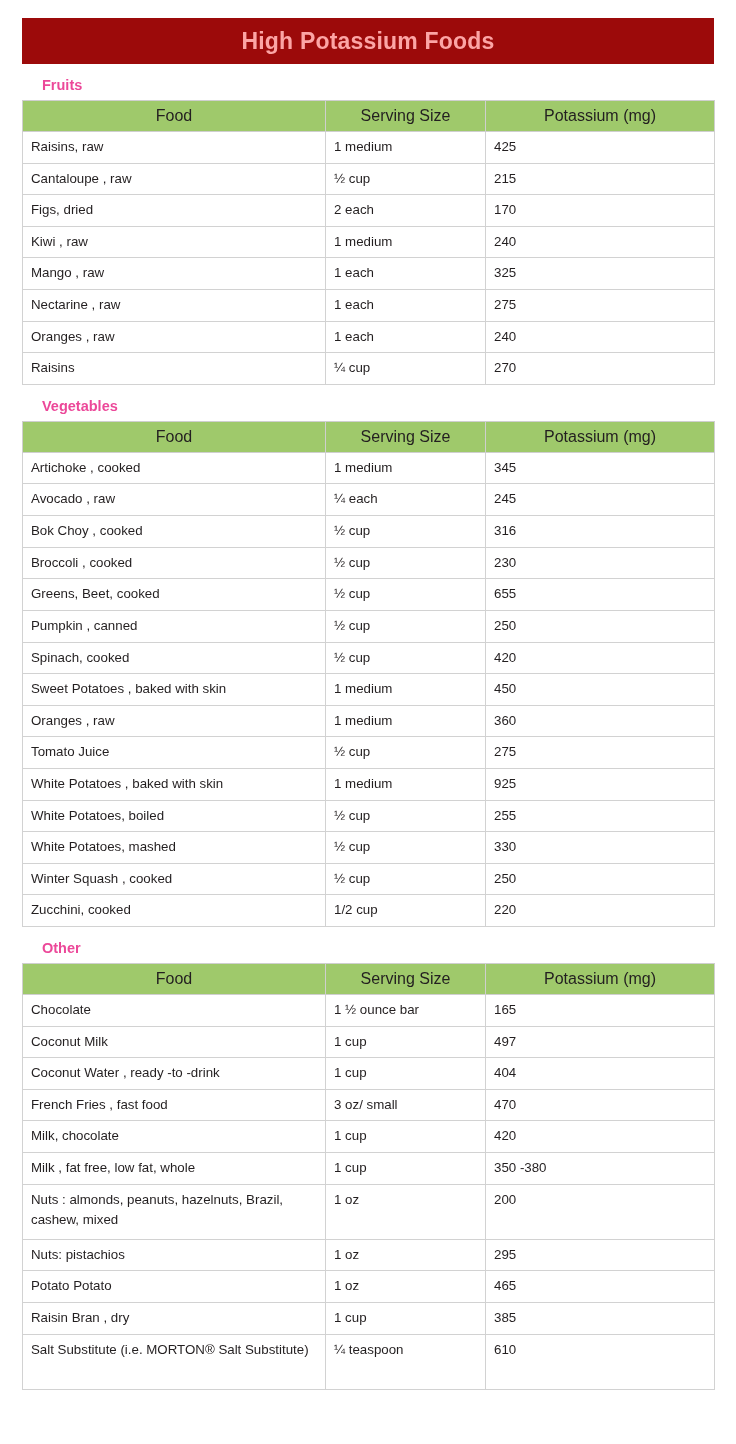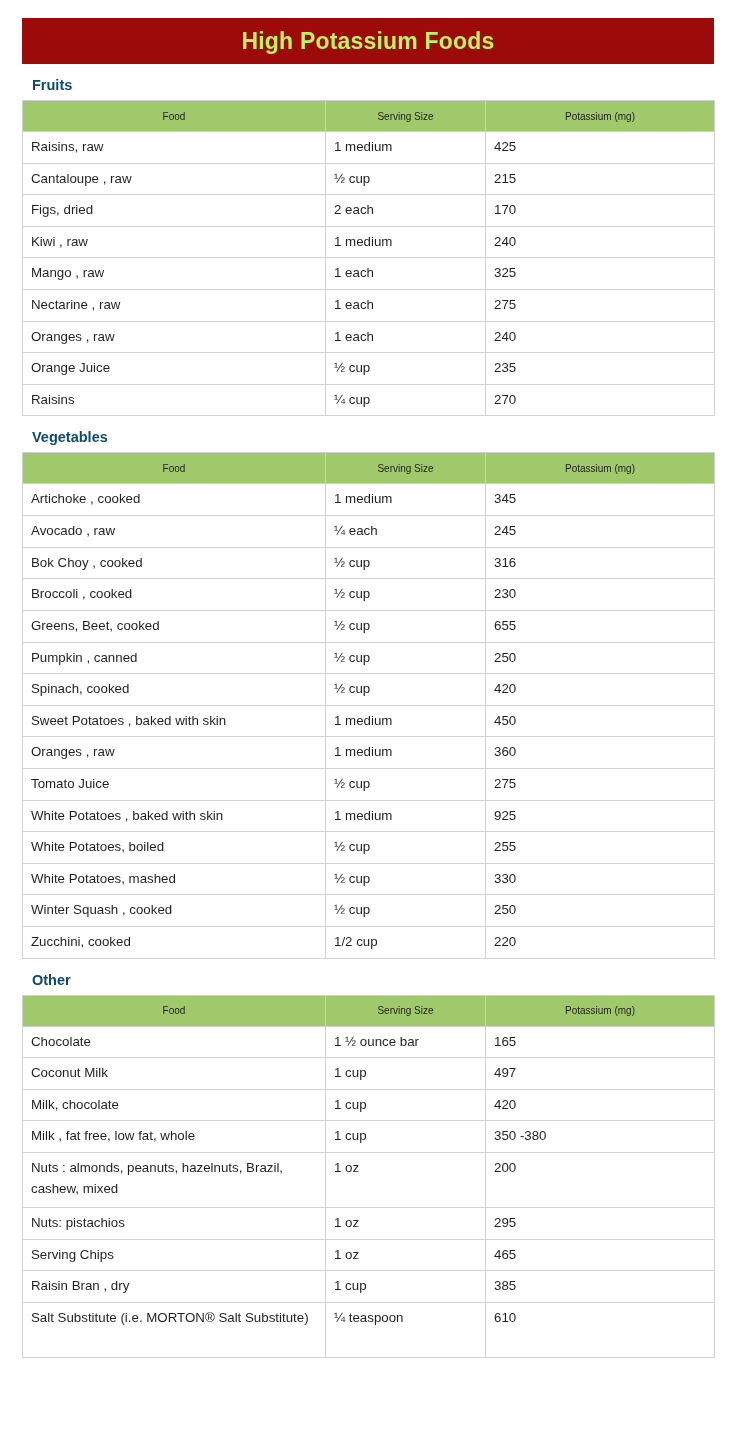--- a/index.html
+++ b/index.html
@@ -23,47 +23,47 @@
   }
   .title-bar {
     margin: 18px 0 0 0;
     background: #9c0a0a;
     height: 46px;
     display: flex;
     align-items: center;
     justify-content: center;
   }
   .title-bar .title-text {
-    color: #bef264;
+    color: #fca5a5;
     font-size: 23px;
     font-weight: bold;
     letter-spacing: 0.2px;
   }
   .section-heading {
     font-size: 14.5px;
     font-weight: bold;
-    color: #0c4a6e;
-    margin: 13px 0 7px 10px;
+    color: #ec4899;
+    margin: 13px 0 7px 20px;
   }
   table.foods {
     width: 692px;
     border-collapse: collapse;
     table-layout: fixed;
     font-size: 13.3px;
   }
   table.foods col.c-food { width: 303px; }
   table.foods col.c-serv { width: 160px; }
   table.foods col.c-pot  { width: 229px; }
 
   table.foods th {
     background: #9fc96b;
     border: 1px solid #cfcfcf;
     color: #231f20;
     font-weight: normal;
-    font-size: 10px;
+    font-size: 16px;
     text-align: center;
     height: 26px;
     padding: 2px 12px;
     margin-left: 16px;
   }
   table.foods td {
     border: 1px solid #d2d2d2;
     padding: 5px 8px 5px 8px;
     height: 19px;
     vertical-align: top;
@@ -126,25 +126,20 @@
           </tr>
           <tr>
             <td>Nectarine  , raw</td>
             <td>1 each</td>
             <td>275</td>
           </tr>
           <tr>
             <td>Oranges , raw</td>
             <td>1 each</td>
             <td>240</td>
-          </tr>
-          <tr>
-            <td>Orange Juice</td>
-            <td>½ cup</td>
-            <td>235</td>
           </tr>
           <tr>
             <td>Raisins</td>
             <td>¼ cup</td>
             <td>270</td>
           </tr>
         </tbody>
       </table>
       <div class="section-heading">Vegetables</div>
       <table class="foods">
@@ -257,41 +252,51 @@
             <td>Chocolate</td>
             <td>1 ½ ounce bar</td>
             <td>165</td>
           </tr>
           <tr>
             <td>Coconut Milk</td>
             <td>1 cup</td>
             <td>497</td>
           </tr>
           <tr>
+            <td>Coconut Water   , ready -to -drink</td>
+            <td>1 cup</td>
+            <td>404</td>
+          </tr>
+          <tr>
+            <td>French Fries  , fast food</td>
+            <td>3 oz/ small</td>
+            <td>470</td>
+          </tr>
+          <tr>
             <td>Milk, chocolate</td>
             <td>1 cup</td>
             <td>420</td>
           </tr>
           <tr>
             <td>Milk , fat free, low fat, whole</td>
             <td>1 cup</td>
             <td>350 -380</td>
           </tr>
           <tr>
             <td class="two-line">Nuts : almonds, peanuts, hazelnuts, Brazil, cashew, mixed</td>
             <td class="two-line">1 oz</td>
             <td class="two-line">200</td>
           </tr>
           <tr>
             <td>Nuts: pistachios</td>
             <td>1 oz</td>
             <td>295</td>
           </tr>
           <tr>
-            <td>Serving Chips</td>
+            <td>Potato Potato</td>
             <td>1 oz</td>
             <td>465</td>
           </tr>
           <tr>
             <td>Raisin Bran  , dry</td>
             <td>1 cup</td>
             <td>385</td>
           </tr>
           <tr>
             <td class="two-line">Salt Substitute    (i.e. MORTON® Salt Substitute)</td>

